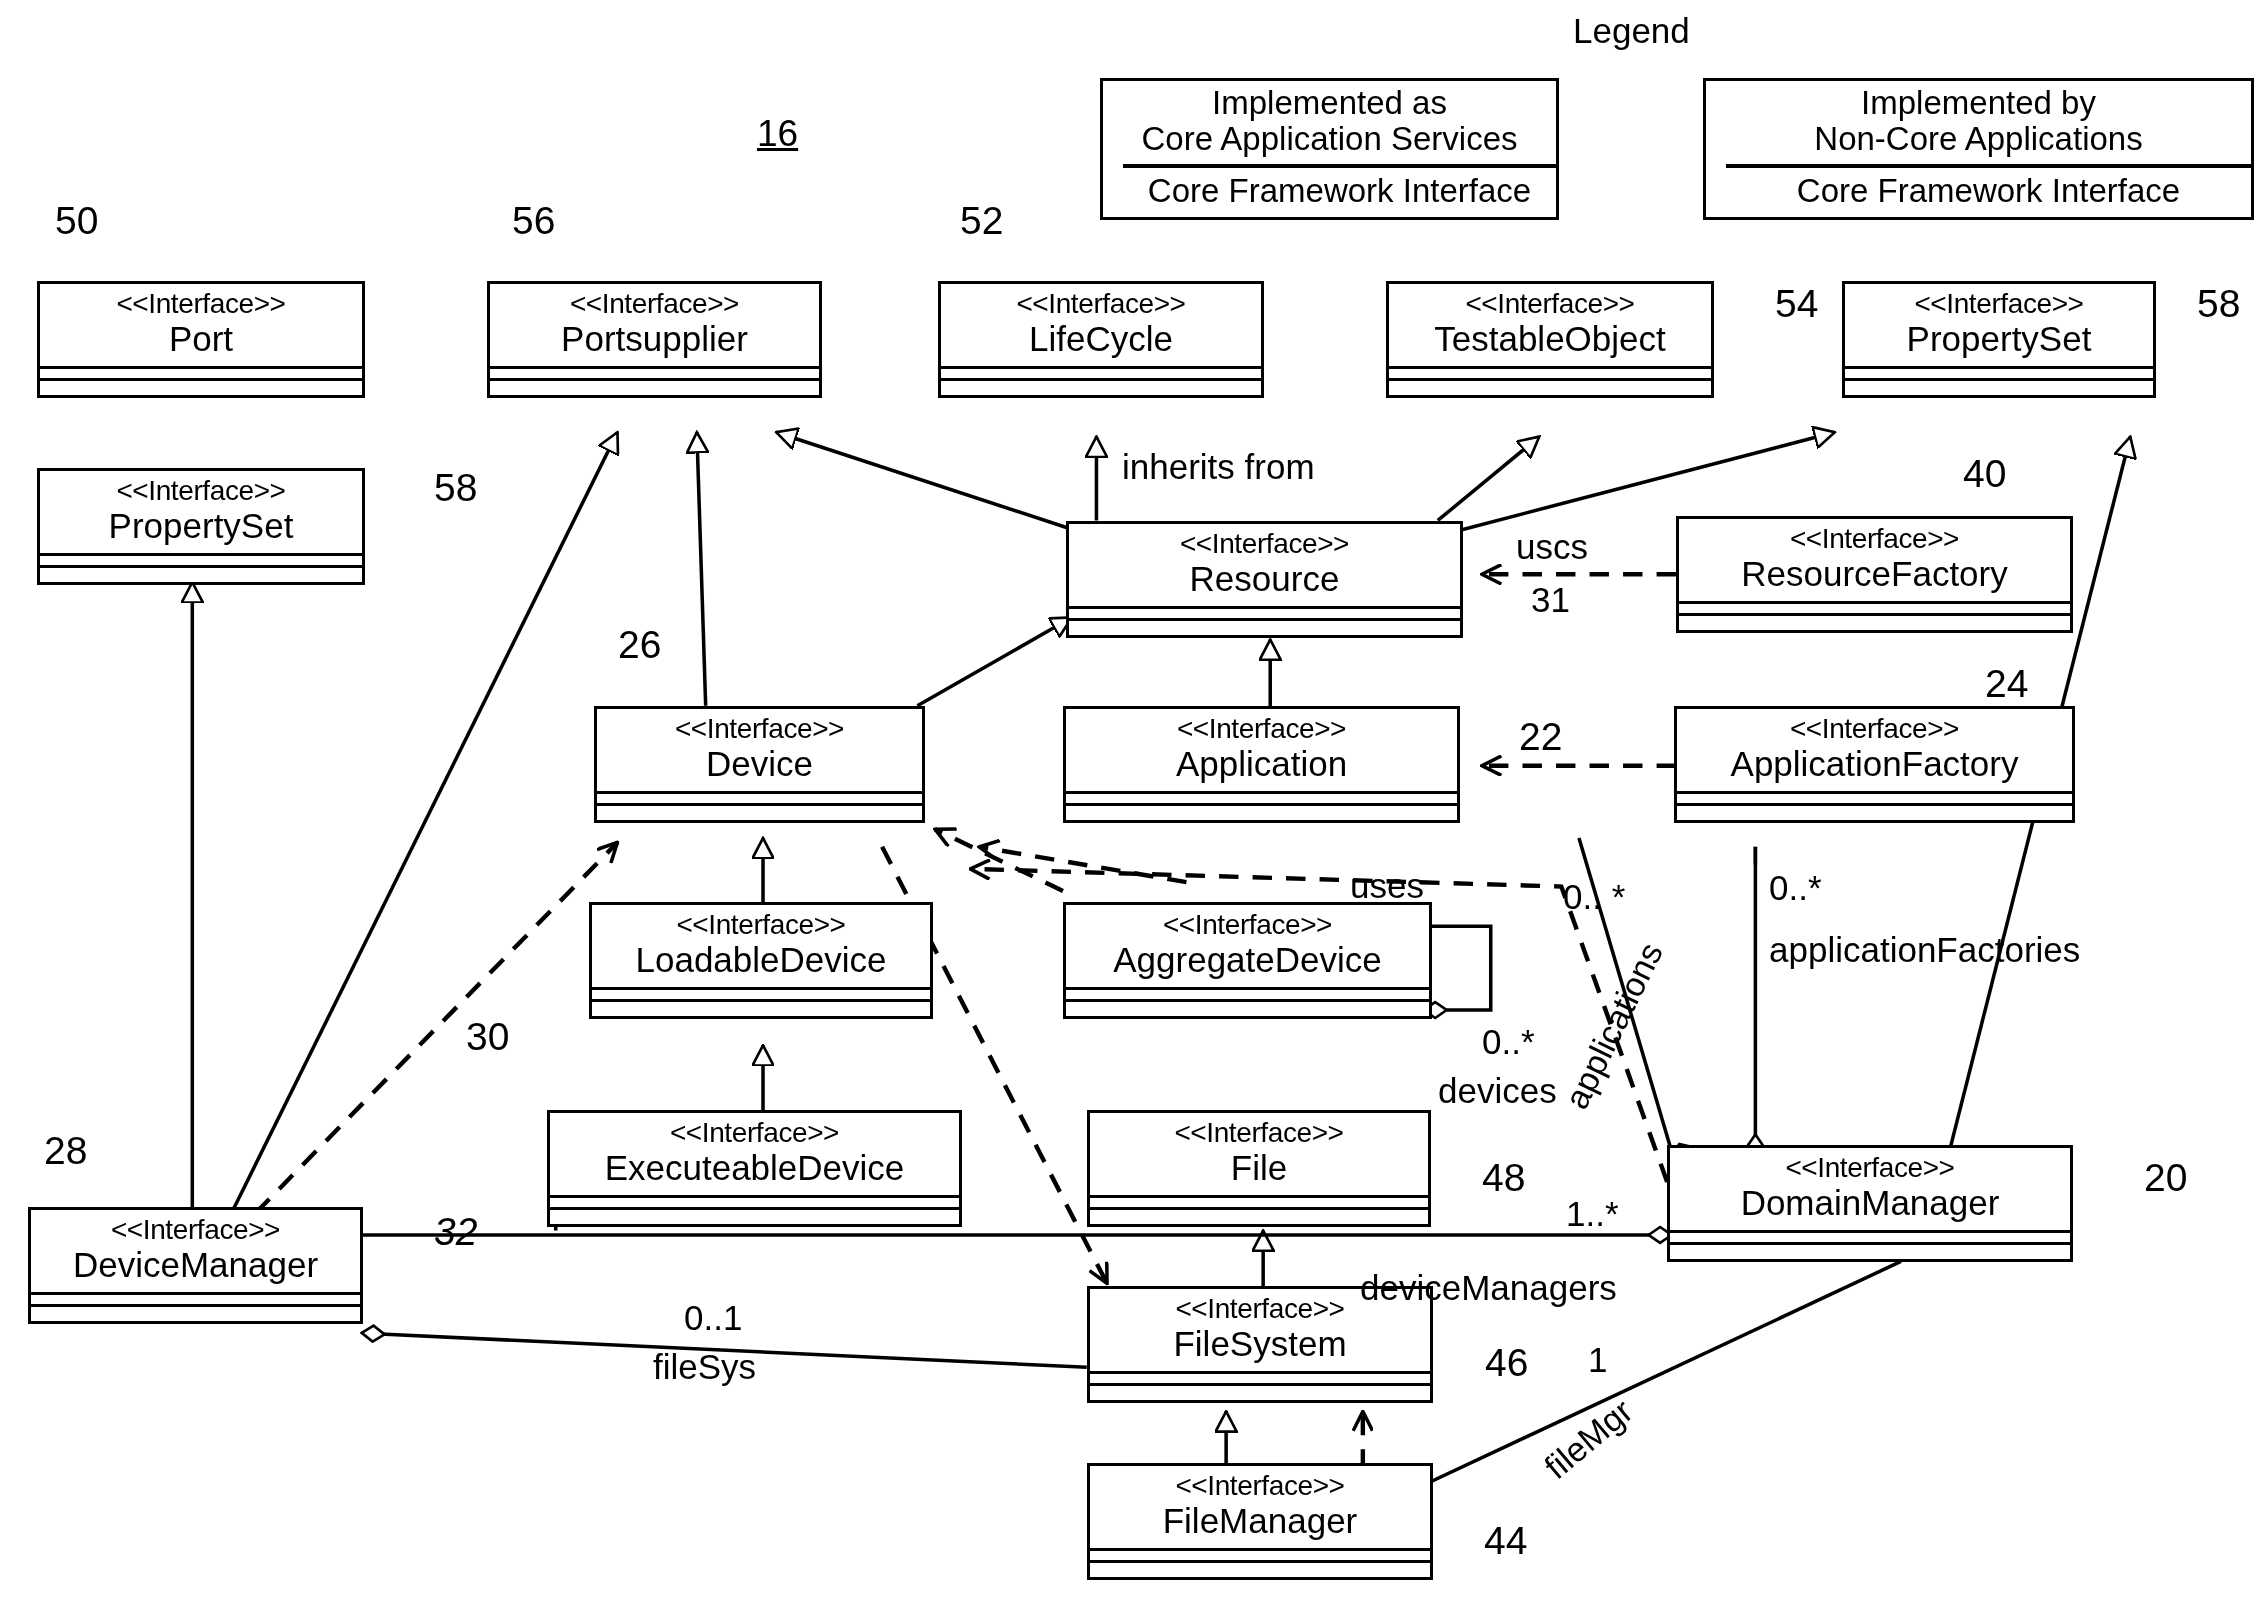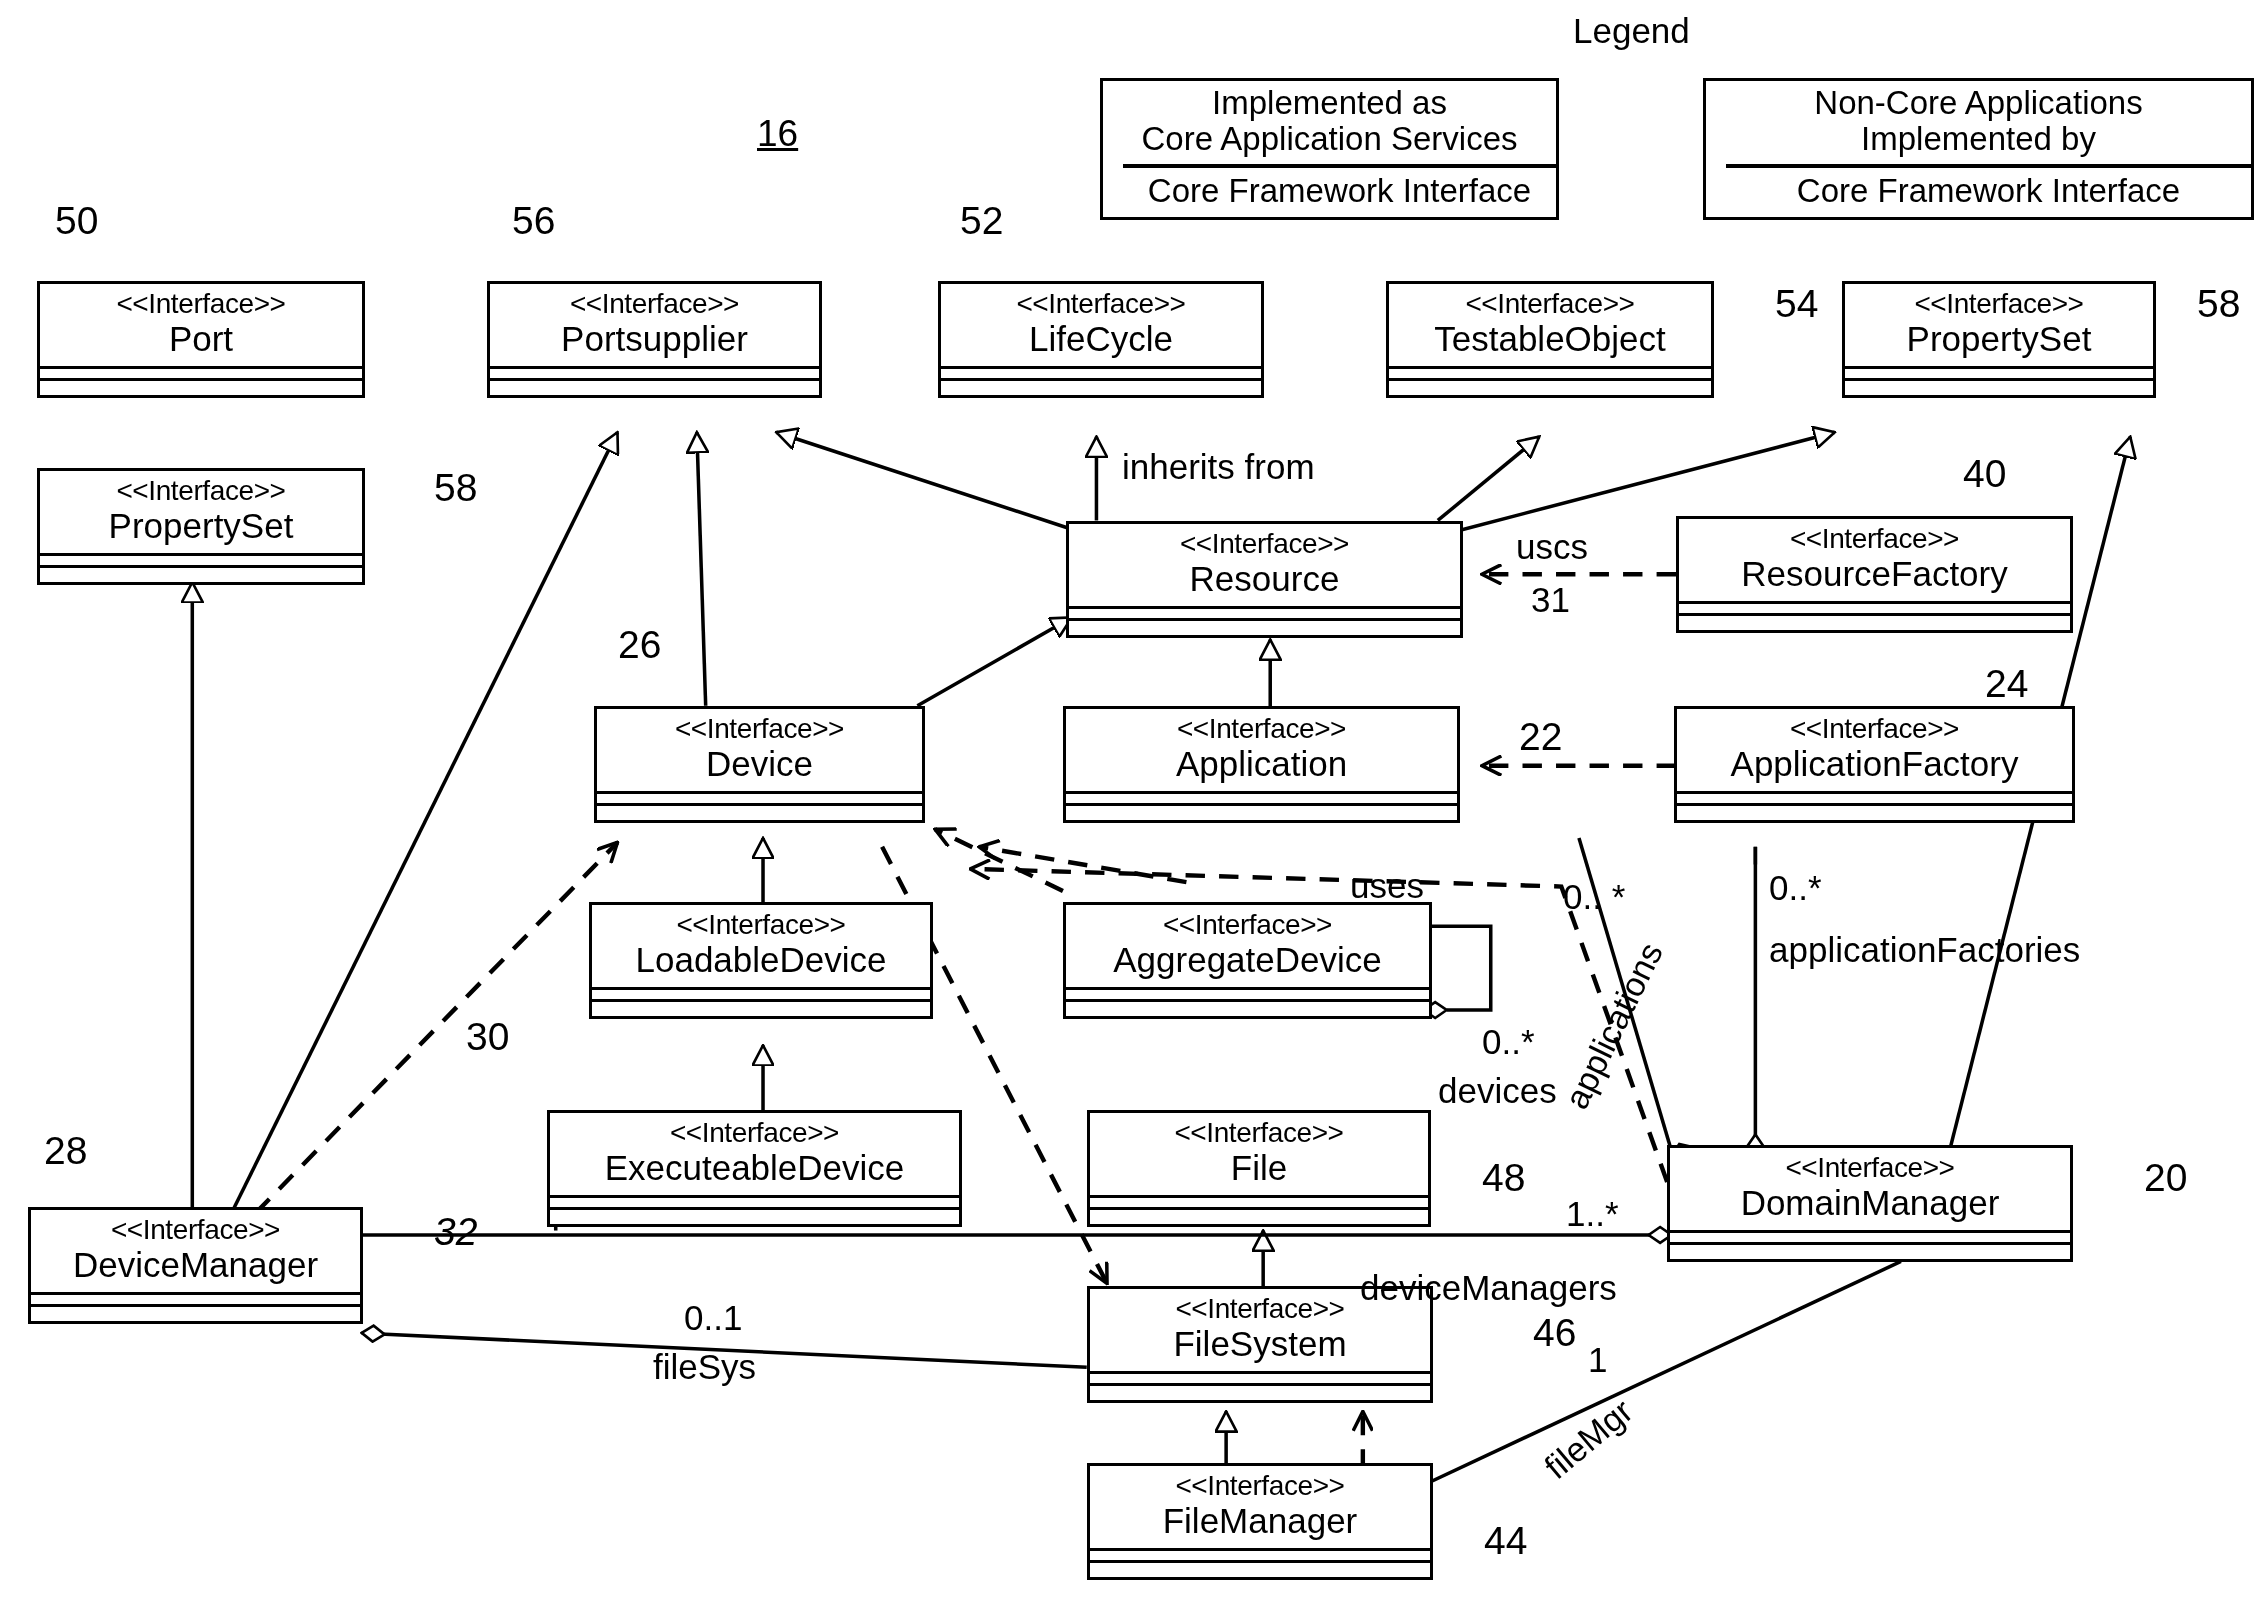--- a/index.html
+++ b/index.html
@@ -134,22 +134,22 @@
       <span>Implemented as</span>
       <span>Core Application Services</span>
     </div>
     <div class="bot">
       <span>Core Framework Interface</span>
     </div>
   </div>
 
   <div class="legbox" style="left:1703px;top:78px;width:551px;">
     <div class="top">
+      <span>Implemented by</span>
       <span>Non-Core Applications</span>
-      <span>Implemented by</span>
     </div>
     <div class="bot">
       <span>Core Framework Interface</span>
     </div>
   </div>
 
   <div class="ifbox" style="left:37px;top:281px;width:328px;">
     <div class="name">
       <span class="stereo">&lt;&lt;Interface&gt;&gt;</span>
       <span class="cname">Port</span>
@@ -318,21 +318,21 @@
   <div class="refnum" style="left:44px;top:1129px;">28</div>
 
   <div class="ifbox" style="left:1087px;top:1286px;width:346px;">
     <div class="name">
       <span class="stereo">&lt;&lt;Interface&gt;&gt;</span>
       <span class="cname">FileSystem</span>
     </div>
     <div class="cmpt"></div>
     <div class="cmpt2"></div>
   </div>
-  <div class="refnum" style="left:1485px;top:1311px;margin-left:48px;">46</div>
+  <div class="refnum" style="left:1485px;top:1341px;">46</div>
 
   <div class="ifbox" style="left:1087px;top:1463px;width:346px;">
     <div class="name">
       <span class="stereo">&lt;&lt;Interface&gt;&gt;</span>
       <span class="cname">FileManager</span>
     </div>
     <div class="cmpt"></div>
     <div class="cmpt2"></div>
   </div>
   <div class="refnum" style="left:1484px;top:1519px;">44</div>

